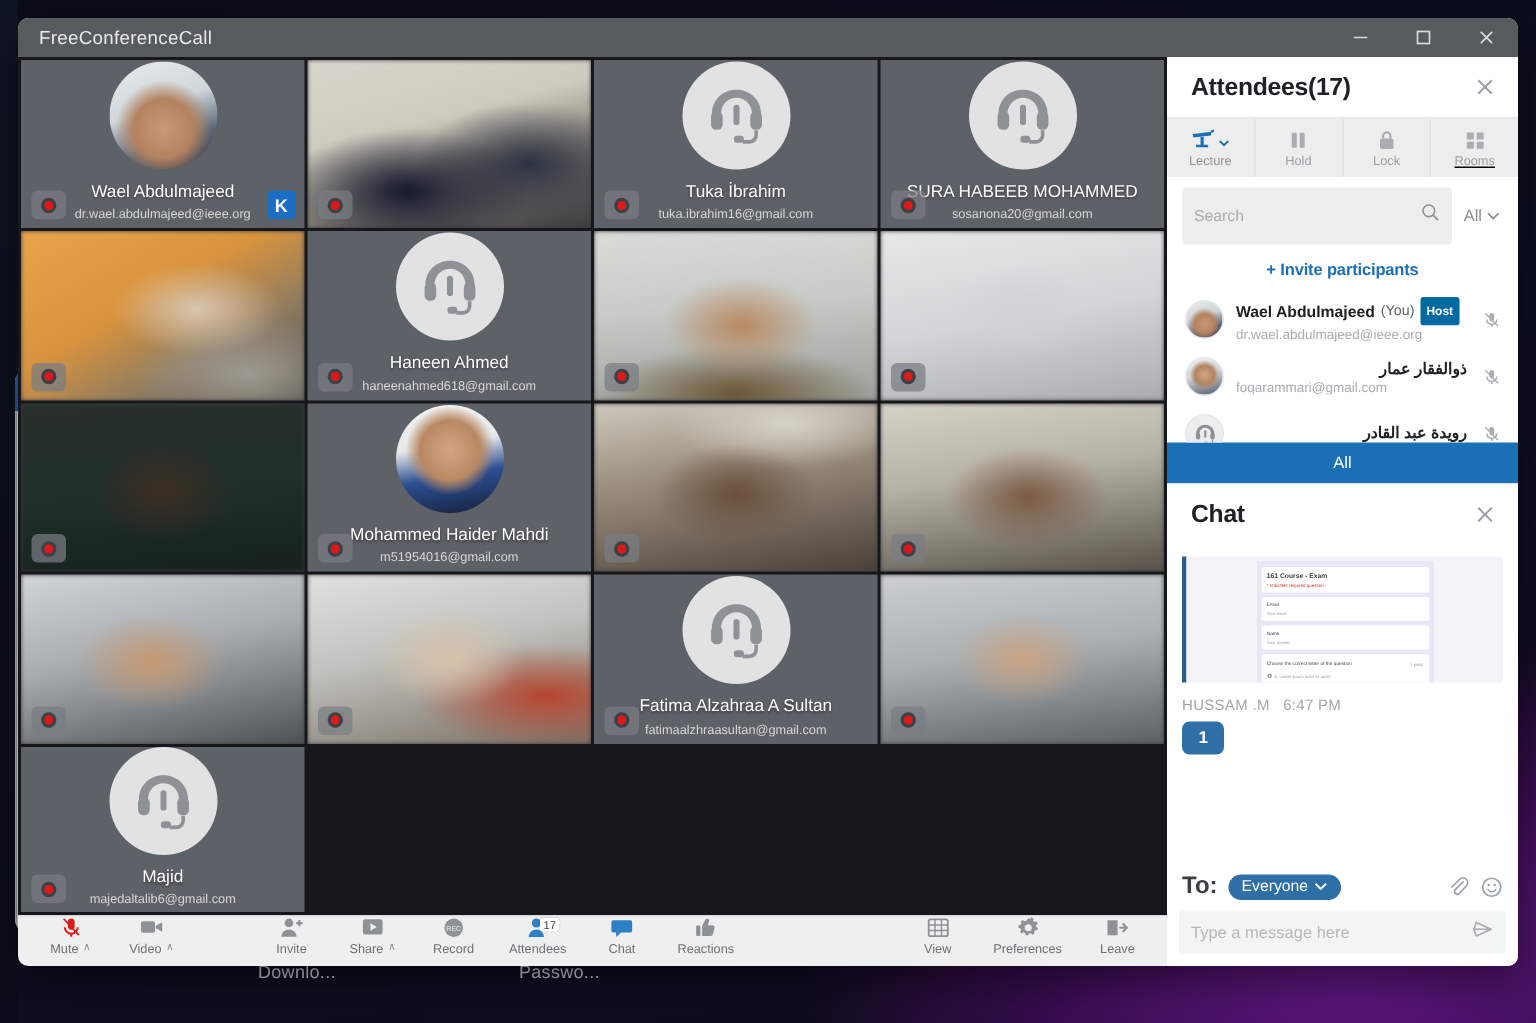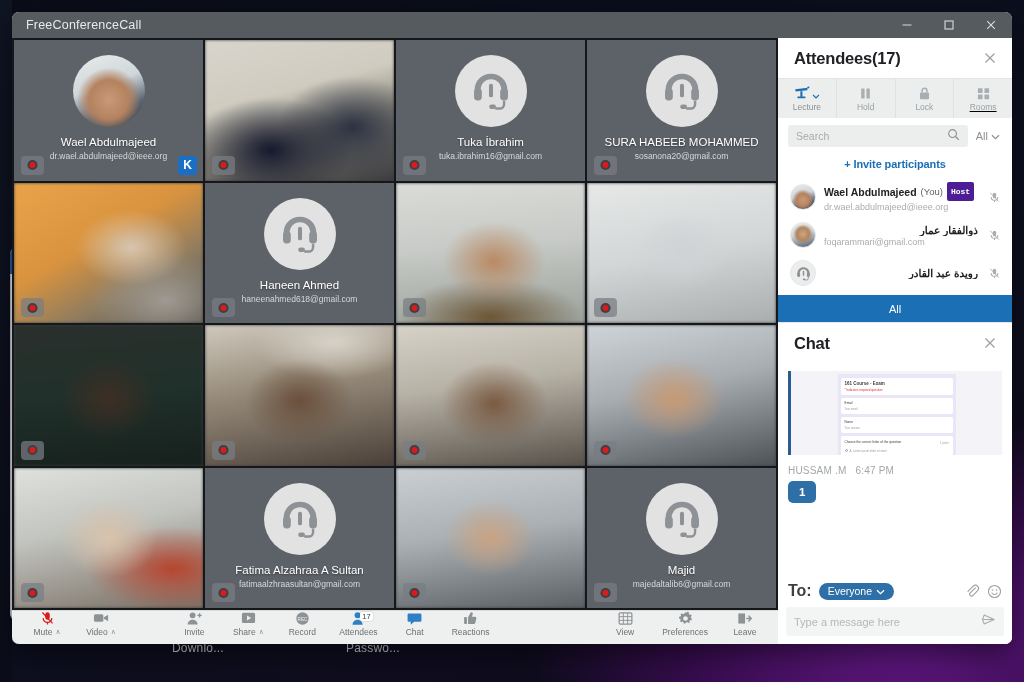--- a/index.html
+++ b/index.html
@@ -186,21 +186,21 @@
     gap:1px; border-right:1px solid #e0e2e2; position:relative;
   }
   .att-tool:last-child{ border-right:none;text-decoration:underline; }
   .att-tool-ico{ height:17px; display:flex; align-items:center; gap:2px; }
   .att-tool-lbl{ font-size:8.5px; color:#9aa0a3; line-height:1; }
   .att-tool.active .att-tool-lbl{ color:#8d9295; }
   #search-row{
     display:flex; align-items:center; gap:8px; padding:7px 10px 4px 10px;
   }
   #search-box{
-    flex:1; height:22px; background:#eceeee; border-radius:3px;
+    flex:1; height:38px; background:#eceeee; border-radius:3px;
     display:flex; align-items:center; padding:0 8px;
   }
   #search-input{
     border:none; outline:none; background:transparent; flex:1;
     font-size:10.5px; color:#6d7174; font-family:"Liberation Sans", sans-serif;
   }
   #search-input::placeholder{ color:#a7abad; }
   #filter-all{
     font-size:11px; color:#8b9093; display:flex; align-items:center; gap:3px;
     padding-right:2px;
@@ -224,22 +224,22 @@
     border:1px solid #e4e6e8;
   }
   .att-av svg{ width:17px; height:17px; margin-bottom:0; }
   .att-txt{ flex:1; min-width:0; }
   .att-name{
     font-size:10.5px; font-weight:bold; color:#202124;
     display:flex; align-items:center; gap:4px; white-space:nowrap; overflow:hidden;
   }
   .att-you{ font-weight:normal; color:#5f6368; font-size:9.5px; }
   .att-host{
-    background:#4c1d95; color:#fff; font-size:8px; font-weight:bold;
-    padding:4px 4px; border-radius:2px; line-height:11px;font-family:Liberation Mono, monospace;
+    background:#0369a1; color:#fff; font-size:8px; font-weight:bold;
+    padding:4px 4px; border-radius:2px; line-height:11px;
   }
   .att-mail{
     font-size:9px; color:#a9adaf; white-space:nowrap; overflow:hidden; text-overflow:ellipsis;
     margin-top:1px;
   }
   .att-mic{ flex:0 0 auto; width:16px; display:flex; justify-content:center; }
   .att-name.rtl{ direction:rtl; justify-content:flex-start; }
 
   #att-tabs{
     display:flex; height:27px; flex:0 0 auto;
@@ -463,20 +463,33 @@
             <div class="cam" style="background: radial-gradient(40% 44% at 50% 48%, rgb(207, 211, 214) 0%, rgba(207, 211, 214, 0) 64%), linear-gradient(170deg, rgb(230, 232, 232) 0%, rgb(211, 214, 214) 50%, rgb(169, 173, 173) 100%); filter: blur(1.4px);"></div>
             <div class="mic-badge">
               <svg viewBox="0 0 16 16">
                 <circle cx="8" cy="8" r="7.4" fill="#3d4145"></circle>
                 <circle cx="8" cy="8" r="4.3" fill="#e01818"></circle>
               </svg>
             </div>
           </div>
           <div class="tile video">
             <div class="cam" style="background: radial-gradient(42% 48% at 50% 52%, rgb(61, 46, 36) 0%, rgba(61, 46, 36, 0) 62%), linear-gradient(175deg, rgb(42, 47, 44) 0%, rgb(32, 48, 42) 48%, rgb(22, 32, 28) 100%); filter: blur(1.4px);"></div>
+            <div class="mic-badge">
+              <svg viewBox="0 0 16 16">
+                <circle cx="8" cy="8" r="7.4" fill="#3d4145"></circle>
+                <circle cx="8" cy="8" r="4.3" fill="#e01818"></circle>
+              </svg>
+            </div>
+          </div>
+          <div class="tile">
+            <div class="tile-inner">
+              <div class="avatar-photo" style="background: radial-gradient(circle at 50% 42%, rgb(211, 167, 132) 0%, rgb(184, 136, 98) 36%, rgba(184, 136, 98, 0) 54%), linear-gradient(170deg, rgb(243, 243, 243) 0%, rgb(230, 231, 232) 38%, rgb(43, 79, 146) 64%, rgb(22, 32, 58) 100%);"></div>
+              <div class="tile-name">Mohammed Haider Mahdi</div>
+              <div class="tile-email">m51954016@gmail.com</div>
+            </div>
             <div class="mic-badge">
               <svg viewBox="0 0 16 16">
                 <circle cx="8" cy="8" r="7.4" fill="#3d4145"></circle>
                 <circle cx="8" cy="8" r="4.3" fill="#e01818"></circle>
               </svg>
             </div>
           </div>
           <div class="tile video">
             <div class="cam" style="background: radial-gradient(45% 46% at 50% 54%, rgb(106, 79, 59) 0%, rgba(106, 79, 59, 0) 64%), radial-gradient(60% 38% at 68% 12%, rgb(215, 210, 200) 0%, rgba(215, 210, 200, 0) 70%), linear-gradient(170deg, rgb(207, 201, 189) 0%, rgb(154, 143, 126) 40%, rgb(75, 64, 56) 100%); filter: blur(1.4px);"></div>
             <div class="mic-badge">

